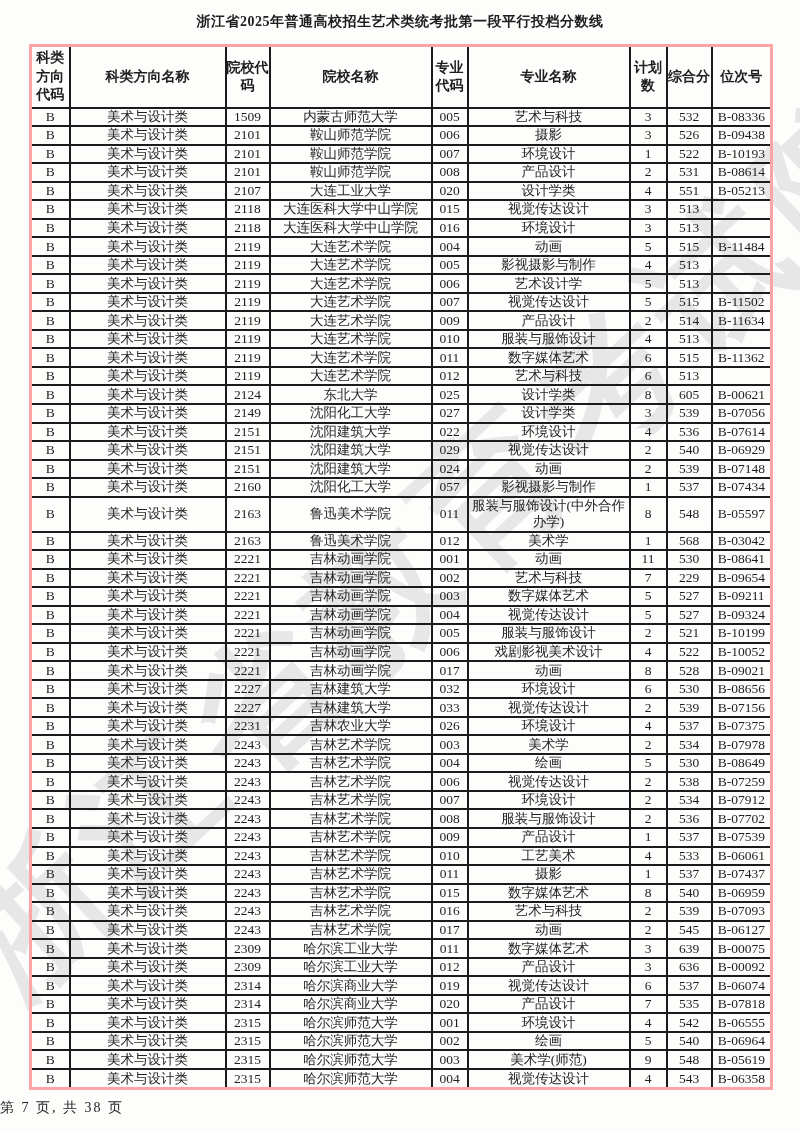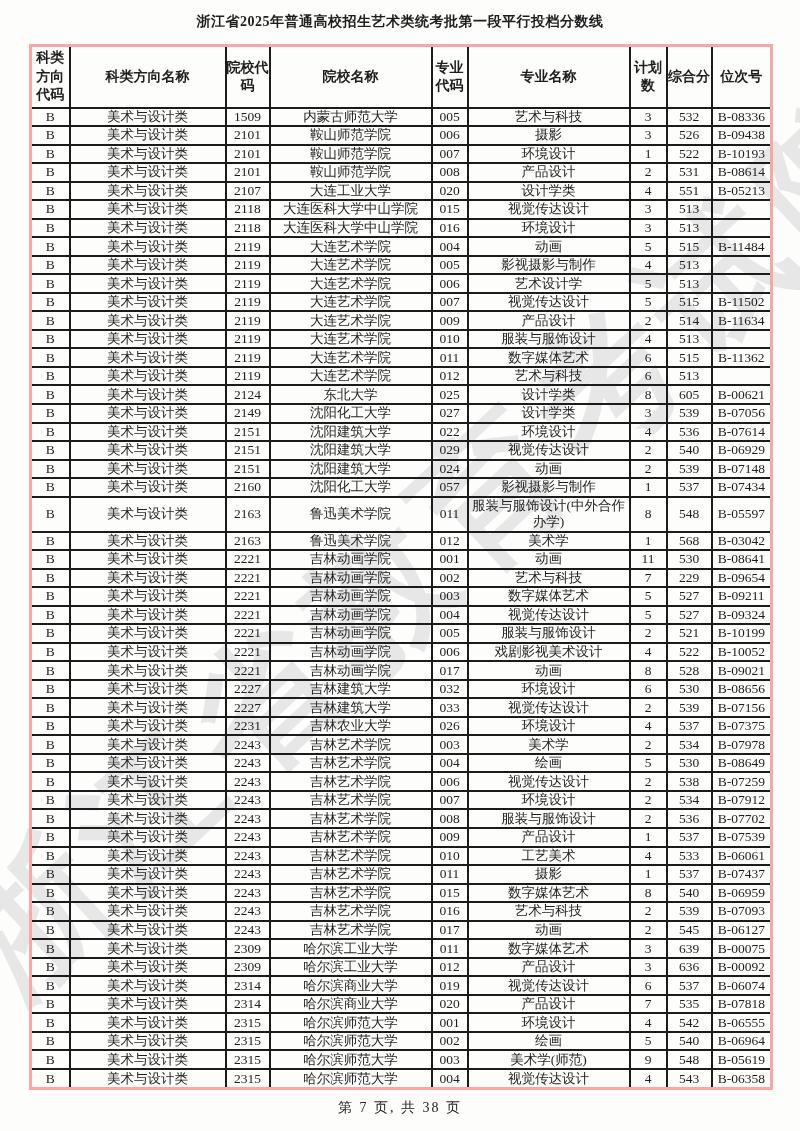--- a/index.html
+++ b/index.html
@@ -65,21 +65,20 @@
     height: 62px;
     padding: 0;
   }
   table.scores { border: 3px solid #fca5a5; }
   tbody tr { height: 18px; }
   td.c3, td.c5 { text-align: left; padding-left: 4px; padding-right: 2px; }
 
   .footer {
     position: absolute;
     top: 1099px; left: 0; width: 100%;
-    text-align: center;
     font-size: 14px;
     letter-spacing: 2px;
     z-index: 2;
   }
 </style>
 </head>
 <body>
 
 <div class="page">
 

